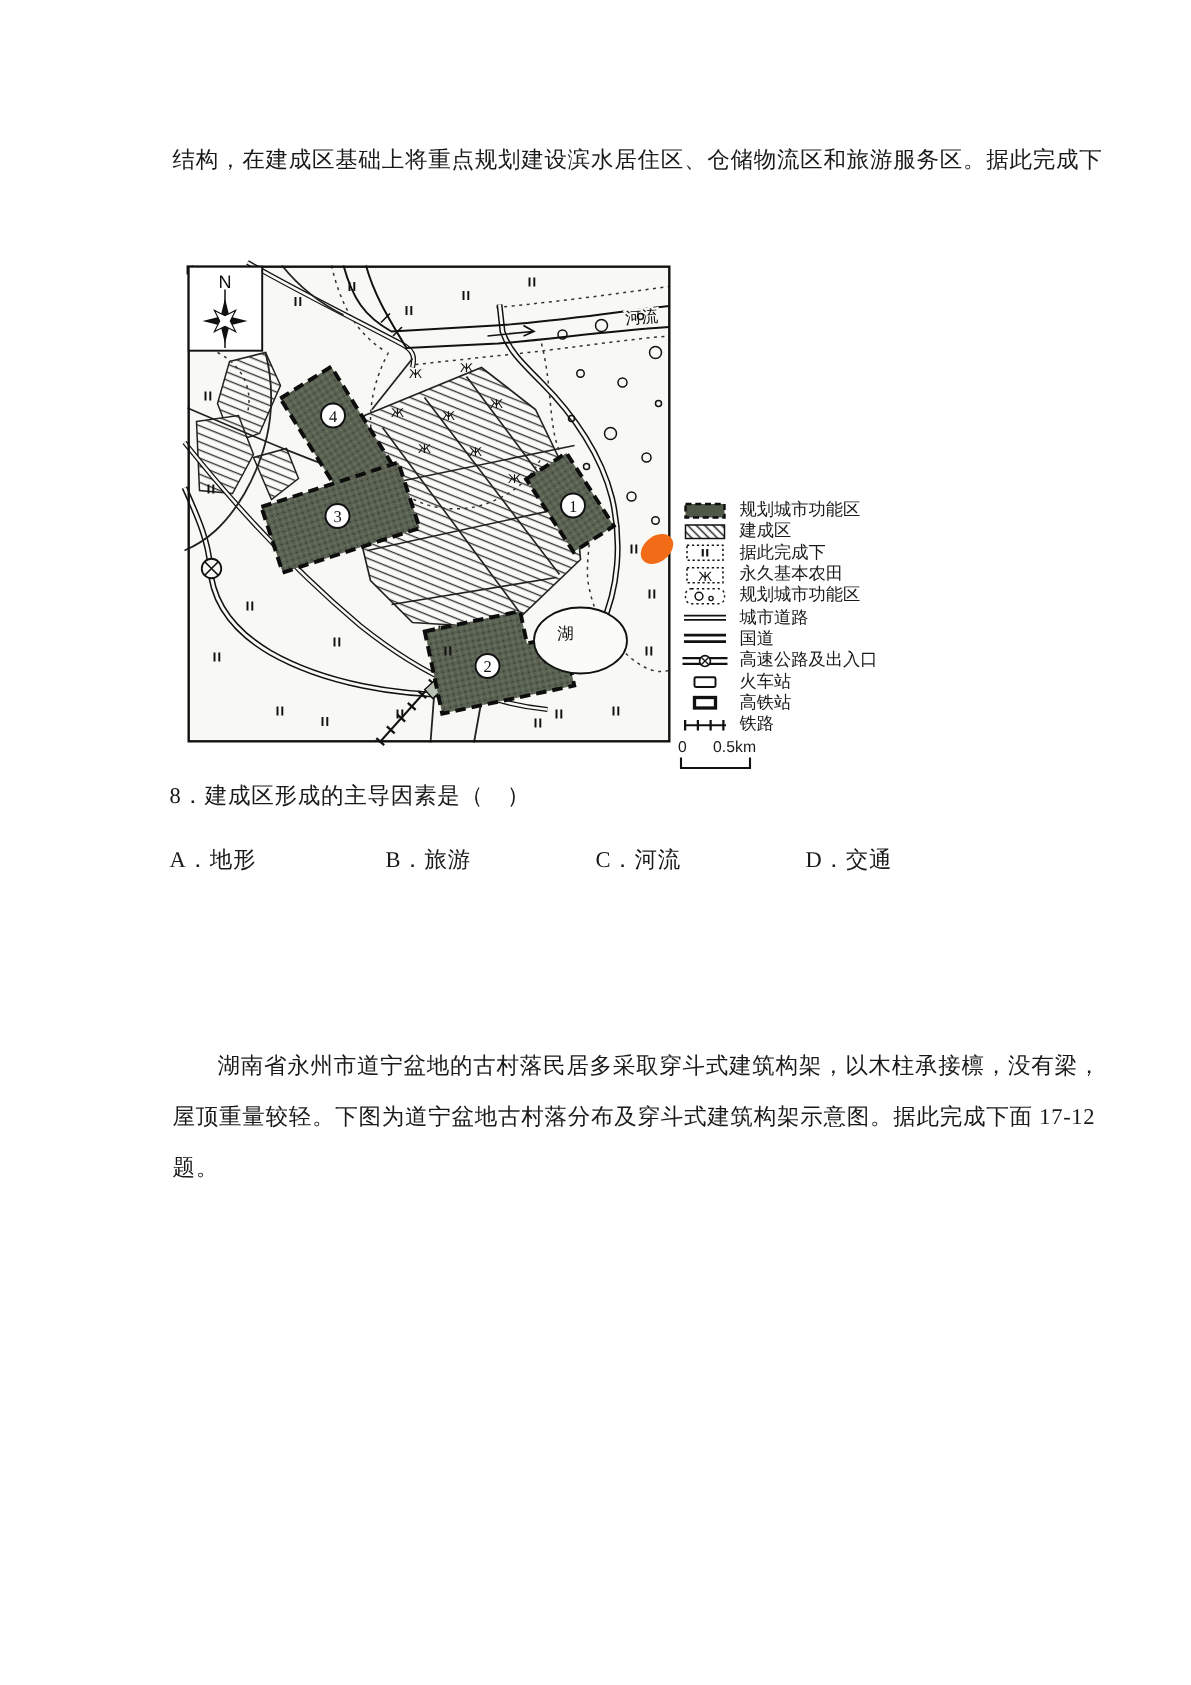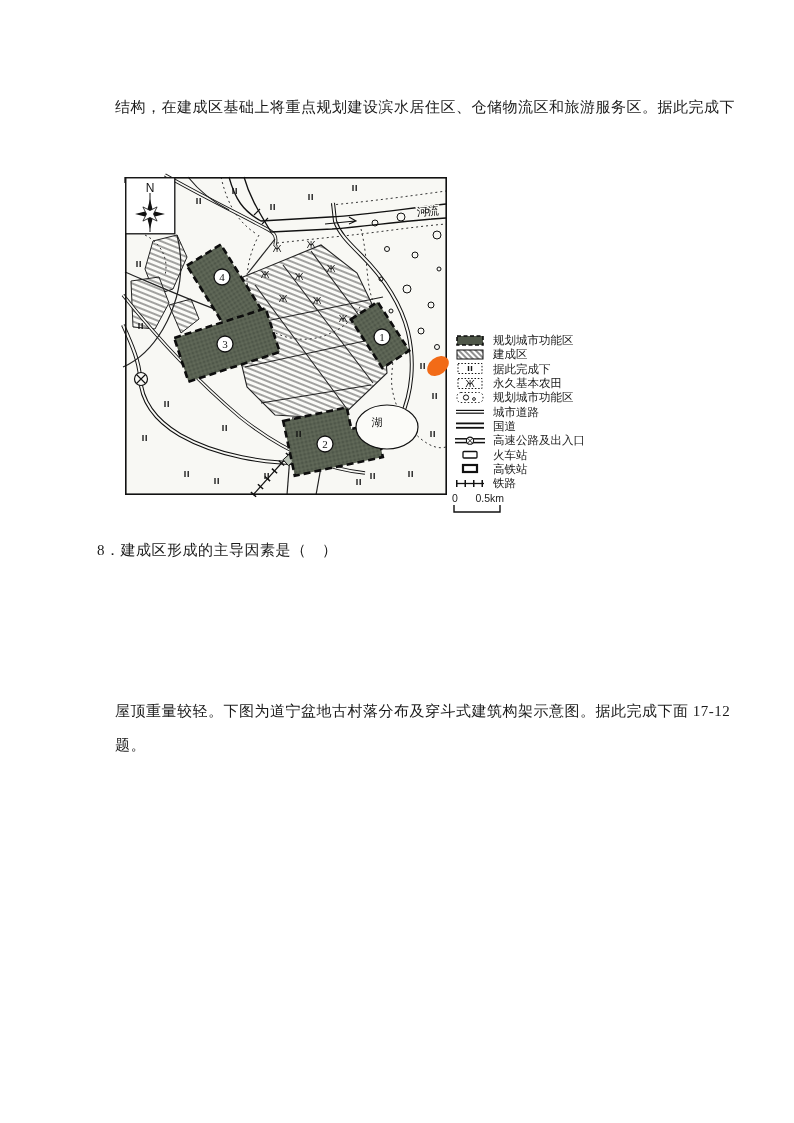--- a/index.html
+++ b/index.html
@@ -5,21 +5,21 @@
   html,body{margin:0;padding:0;background:#e8e8e8;}
   .page{
     position:relative;width:794px;height:1123px;background:#ffffff;
     margin:0 auto;overflow:hidden;
     font-family:"Liberation Serif","DejaVu Serif",serif;
     color:#1a1a1a;
   }
   .para{position:absolute;left:115px;width:570px;font-size:15px;}
   .para .tline{height:34px;line-height:22px;white-space:nowrap;letter-spacing:0.5px;}
   .indent{text-indent:2em;}
-  .qstem{position:absolute;left:97px;font-size:15px;letter-spacing:0.5px;white-space:nowrap;margin-top:20px;}
+  .qstem{position:absolute;left:113px;font-size:15px;letter-spacing:0.5px;white-space:nowrap;}
   .optrow{position:absolute;left:113px;width:600px;font-size:15px;height:20px;}
   .optrow .opt{position:absolute;top:0;white-space:nowrap;letter-spacing:0.5px;}
   .opt.oA{left:0;} .opt.oB{left:144px;} .opt.oC{left:284px;} .opt.oD{left:424px;}
   .mapwrap{position:absolute;left:125px;top:177px;}
   .legend{position:absolute;left:452px;top:333px;width:175px;}
   .lgrow{display:flex;align-items:center;height:14.3px;text-align:center;}
   .lgswatch{width:36px;height:13px;flex:0 0 36px;}
   .lglabel{font-size:11.5px;line-height:12px;margin-left:5px;white-space:nowrap;
            font-family:"Liberation Sans","DejaVu Sans",sans-serif;}
   .lgscale{position:absolute;left:452px;top:492px;width:60px;
@@ -306,20 +306,27 @@
     <div class="nums">
       <span>0</span>
       <span>0.5km</span>
     </div>
     <svg width="54" height="10" viewBox="0 0 54 10">
       <path d="M2,1 L2,8 L48,8 L48,1" fill="none" stroke="#111" stroke-width="1.4"></path>
     </svg>
   </div>
 
   <div class="qstem" style="top:521px;">8．建成区形成的主导因素是（　）</div>
+  <div class="optrow" style="top:564px;">
+    <span class="opt oA">A．地形</span>
+    <span class="opt oB">B．旅游</span>
+    <span class="opt oC">C．河流</span>
+    <span class="opt oD">D．交通</span>
+  </div>
 
 
   <div class="para" style="top:700px;">
+    <div class="tline indent">湖南省永州市道宁盆地的古村落民居多采取穿斗式建筑构架，以木柱承接檩，没有梁，</div>
     <div class="tline">屋顶重量较轻。下图为道宁盆地古村落分布及穿斗式建筑构架示意图。据此完成下面 17-12</div>
     <div class="tline">题。</div>
   </div>
 
 </div>
 
 </body></html>

